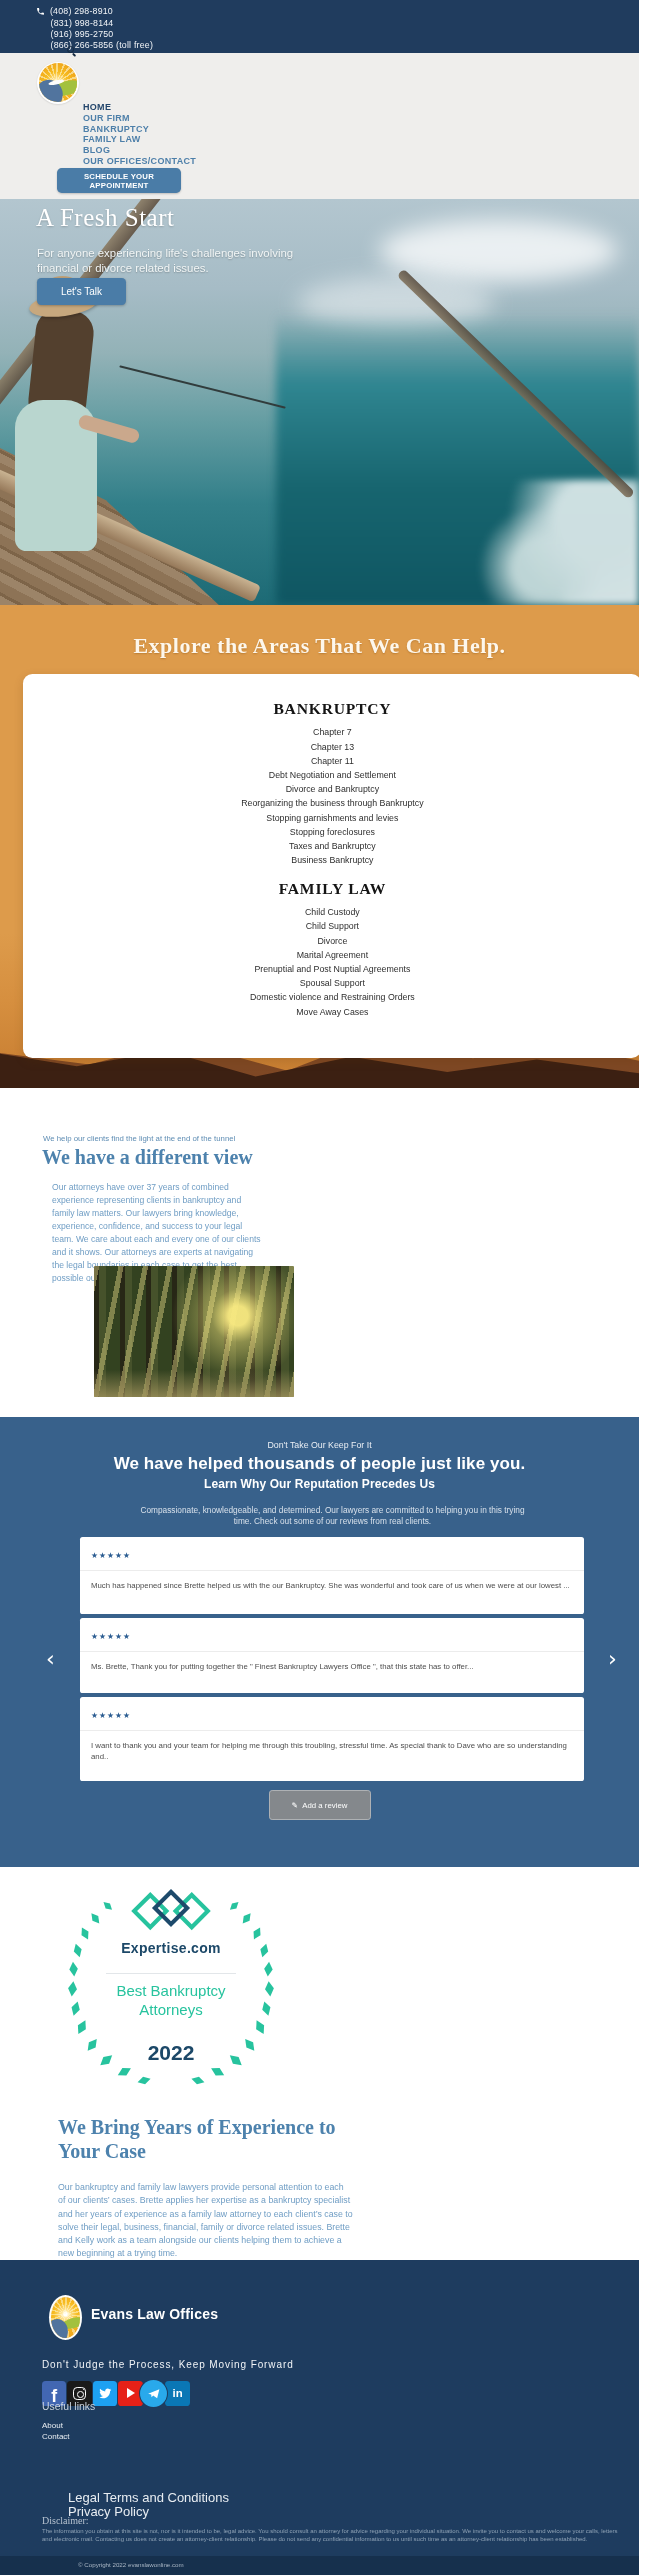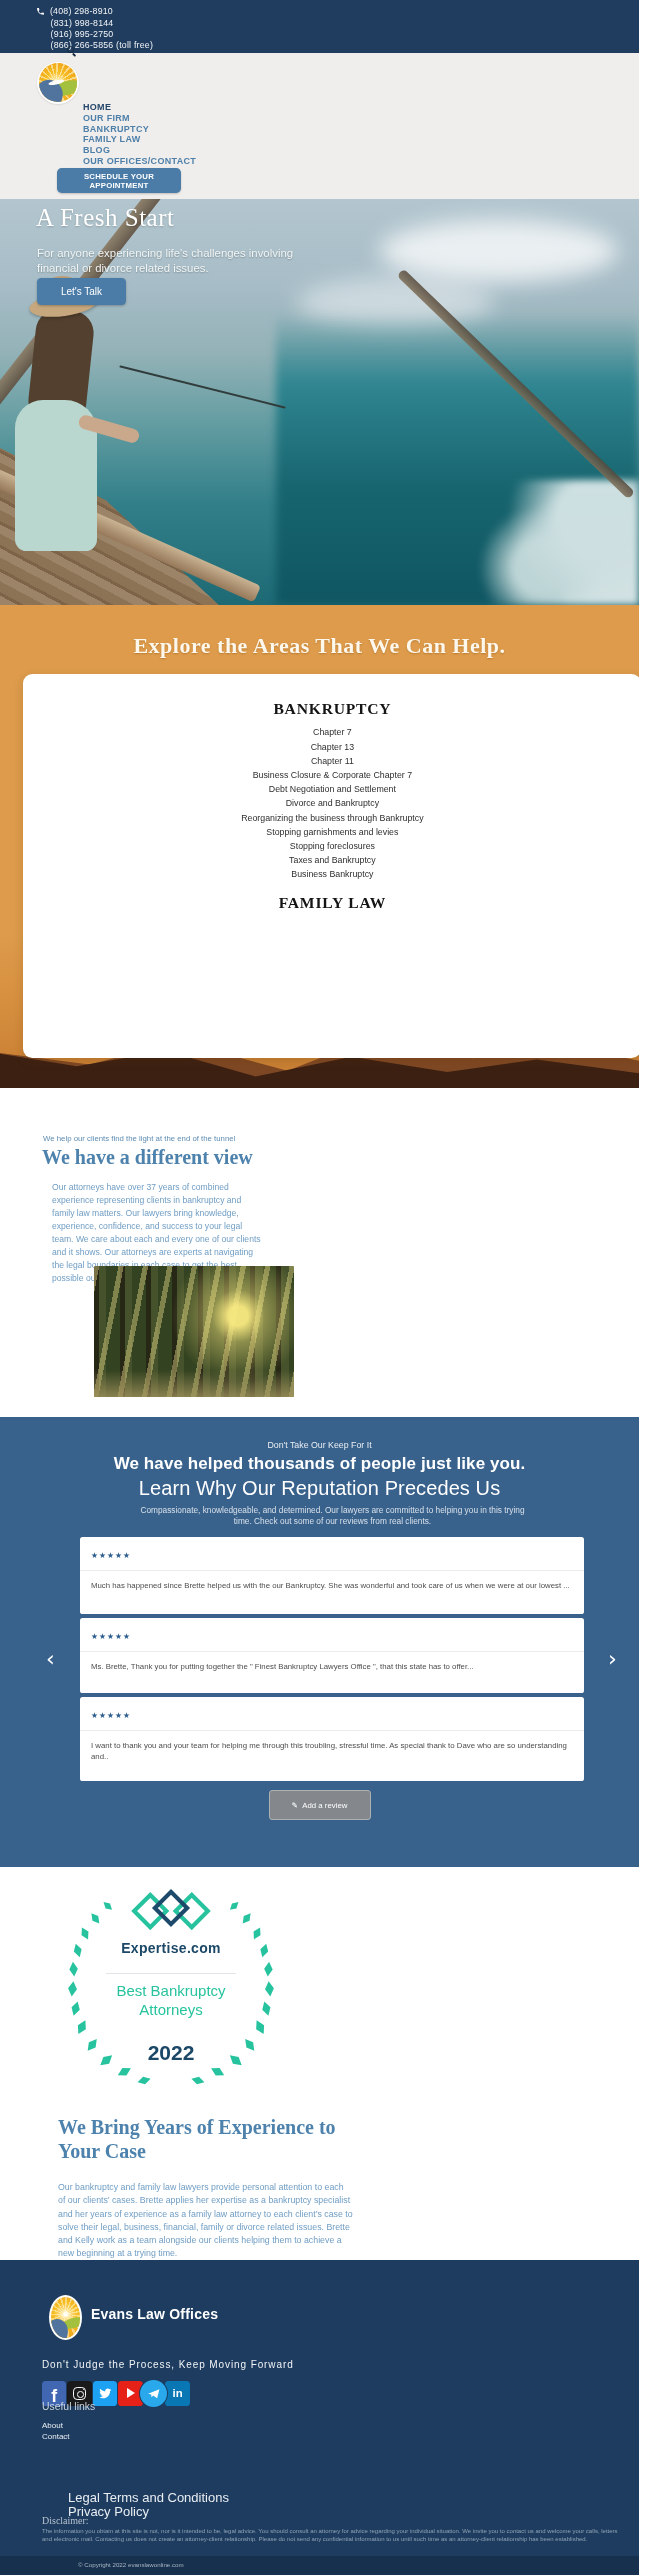--- a/index.html
+++ b/index.html
@@ -86,21 +86,21 @@
       repeating-linear-gradient(101deg, rgba(255,240,150,.38) 0 5.2px, rgba(255,240,150,0) 5.2px 24px),
       repeating-linear-gradient(90deg, #272716 0 4.7px, #46522b 4.7px 12.5px, #334220 12.5px 26px),
       linear-gradient(180deg,#4a5e2e 0%,#2c3d1c 100%); }
   .forest-img::after { content:""; position:absolute; left:0; bottom:0; width:100%; height:27px;
     background:linear-gradient(180deg, rgba(90,80,40,0), rgba(165,150,95,.75)); }
 
   
   .reviews-section { position:relative; height:450px; background:#38618b; color:#fff; }
   .r-kicker { position:absolute; top:23.4px; width:100%; text-align:center; font-size:8.8px; color:#e9eef4; }
   .r-head1 { position:absolute; top:37px; width:100%; text-align:center; font-size:17px; font-weight:700; letter-spacing:0.1px; }
-  .r-head2 { position:absolute; top:60px; width:100%; text-align:center; font-size:20px; font-weight:400; letter-spacing:0.1px; }
+  .r-head2 { position:absolute; top:60px; width:100%; text-align:center; font-size:12px; font-weight:700; letter-spacing:0.1px; }
   .r-sub { position:absolute; top:88px; left:135px; width:395px; text-align:center; font-size:8.3px; line-height:11.4px; color:#d7e0ea; }
   .r-cards { position:absolute; left:80px; top:120px; width:504px; }
   .review-card { background:#fff; border-radius:2.6px; margin-bottom:4.2px; overflow:hidden; }
   .rc1 { height:77px; } .rc2 { height:75px; } .rc3 { height:84px; }
   .r-stars { padding:13.5px 0 0 11px; font-size:7.8px; letter-spacing:1px; color:#2c5d92; }
   .r-divider { margin-top:10.4px; border-top:0.5px solid #ececec; }
   .r-text { padding:8.8px 13.5px 0 11px; text-align:left; font-size:7.8px; line-height:11px; color:#4d4d4d; }
   .chev { position:absolute; top:231px; font-size:22px; line-height:22px; color:#fff; cursor:pointer; font-family:"DejaVu Sans", sans-serif; }
   .chev-left { left:46px; } .chev-right { left:608px; }
   .add-review-btn { position:absolute; left:50%; transform:translateX(-50%); top:373px; width:102px; height:30px; background:#84888c; border:0.5px solid #aeb1b4; border-radius:3.1px; color:#fff; font-size:7.8px; display:flex; align-items:center; justify-content:center; gap:4.2px; cursor:pointer; }
@@ -219,30 +219,39 @@
   <div class="orange">
     <div class="mountain-back"></div>
     <div class="mountain-front"></div>
     <h2 class="orange-title">Explore the Areas That We Can Help.</h2>
     <div class="areas-card">
       <div class="group-heading gh1">BANKRUPTCY</div>
       <ul class="area-list">
         <li>Chapter 7</li>
         <li>Chapter 13</li>
         <li>Chapter 11</li>
-        <li>Business Closure &amp; Corporate Chapter 7</li>
         <li>Debt Negotiation and Settlement</li>
         <li>Divorce and Bankruptcy</li>
         <li>Reorganizing the business through Bankruptcy</li>
         <li>Stopping garnishments and levies</li>
         <li>Stopping foreclosures</li>
         <li>Taxes and Bankruptcy</li>
         <li>Business Bankruptcy</li>
       </ul>
       <div class="group-heading gh2">FAMILY LAW</div>
+      <ul class="area-list">
+        <li>Child Custody</li>
+        <li>Child Support</li>
+        <li>Divorce</li>
+        <li>Marital Agreement</li>
+        <li>Prenuptial and Post Nuptial Agreements</li>
+        <li>Spousal Support</li>
+        <li>Domestic violence and Restraining Orders</li>
+        <li>Move Away Cases</li>
+      </ul>
     </div>
   </div>
 
   <div class="view-section">
     <div class="view-kicker">We help our clients find the light at the end of the tunnel</div>
     <h2 class="view-heading">We have a different view</h2>
     <p class="view-body">Our attorneys have over 37 years of combined experience representing clients in bankruptcy and family law matters. Our lawyers bring knowledge, experience, confidence, and success to your legal team. We care about each and every one of our clients and it shows. Our attorneys are experts at navigating the legal boundaries in each case to get the best possible outcome for our clients.</p>
     <div class="forest-img"></div>
   </div>
 

